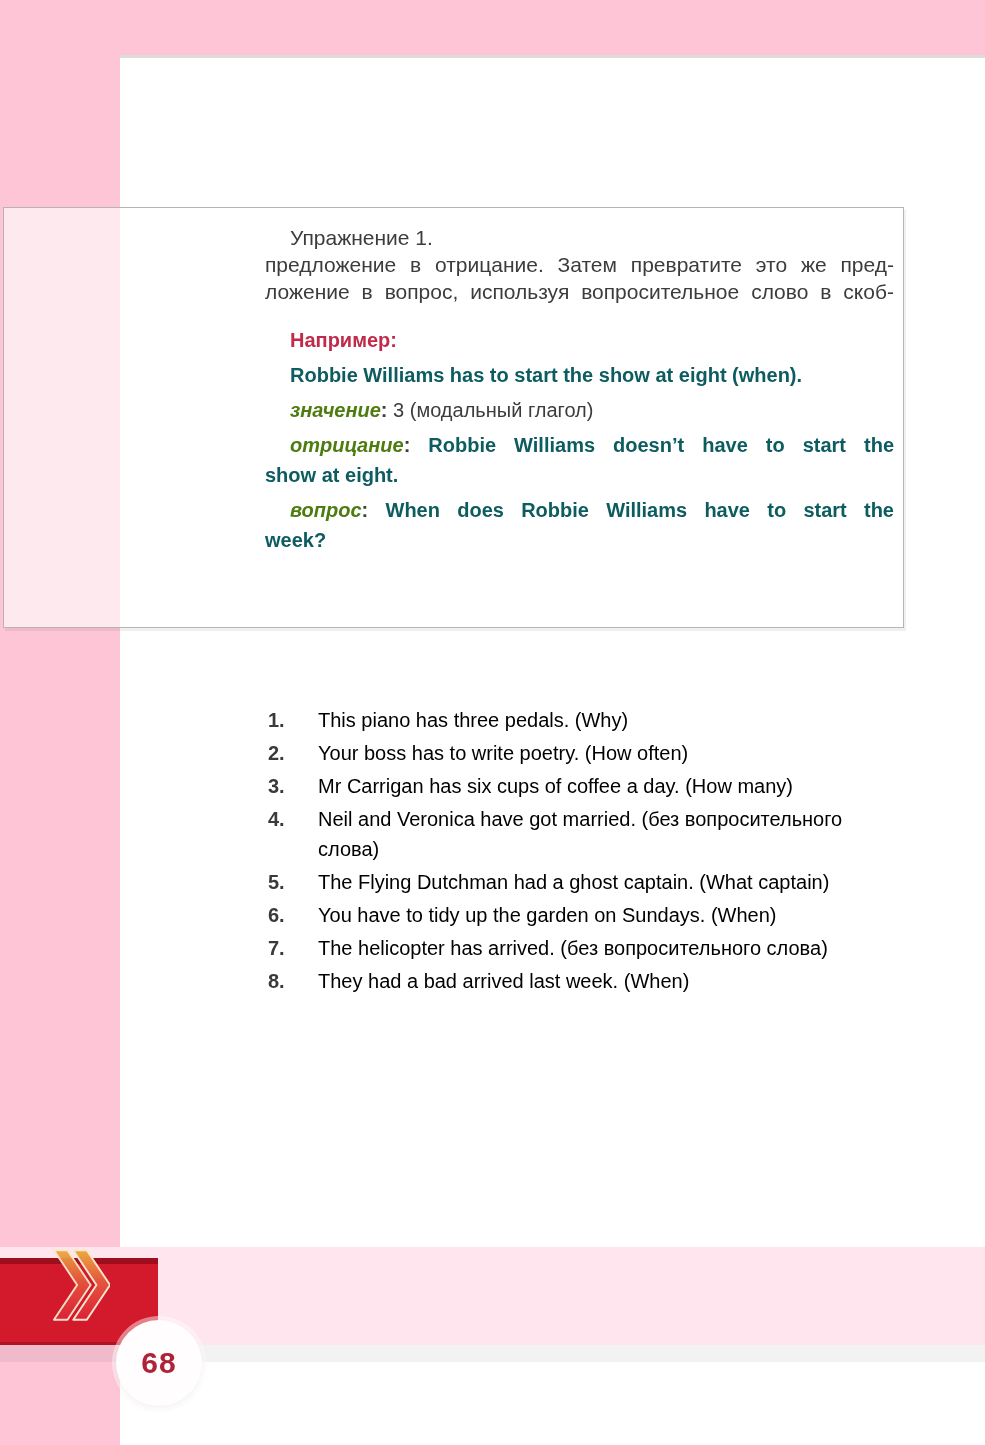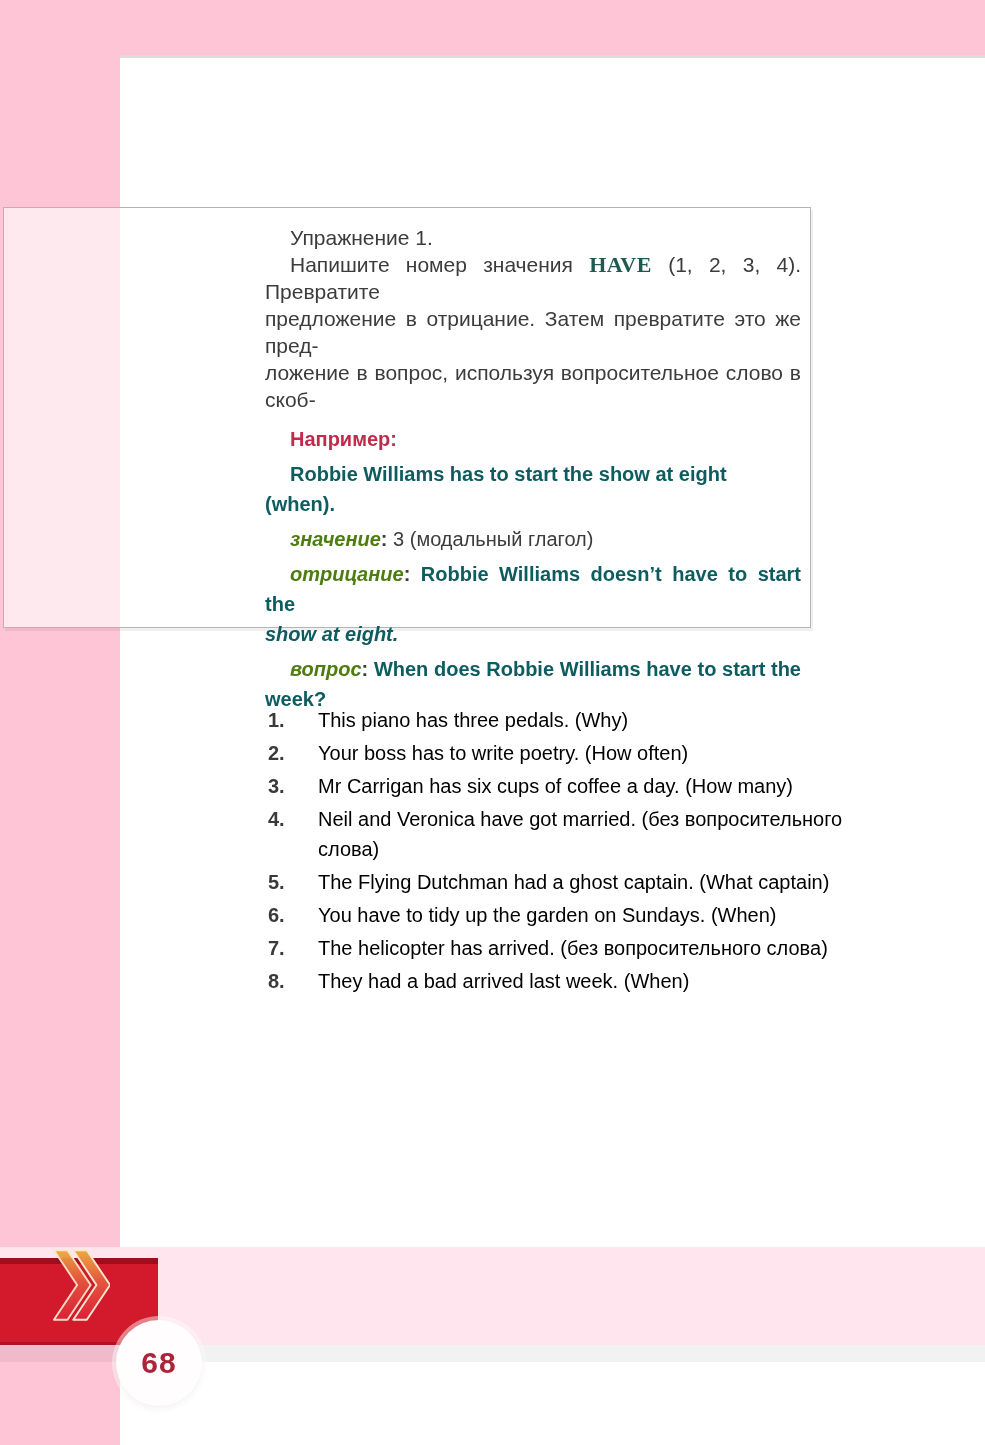--- a/index.html
+++ b/index.html
@@ -13,40 +13,40 @@
   }
   .stage{position:absolute;inset:0;width:985px;height:1445px;}
 
   
   .pink-col{position:absolute;left:0;top:0;width:120px;height:1445px;background:#fdc5d5;z-index:1;}
   .top-band{position:absolute;left:0;top:0;width:985px;height:55px;background:#fdc5d5;z-index:2;}
   .top-band-shadow{position:absolute;left:119px;top:55px;width:866px;height:3px;background:#dcdcdc;z-index:2;}
 
   
   .ex-box{
-    position:absolute;left:3px;top:207px;width:808px;height:421px;
+    position:absolute;left:3px;top:207px;width:901px;height:421px;
     border:1px solid #b5b5b5;
     background:rgba(255,255,255,0.62);
     box-shadow:2px 3px 0 rgba(0,0,0,0.06);
     z-index:3;
     box-sizing:border-box;
     padding:16px 9px 0 261px;
   }
   .ex-box .line{font-size:21px;line-height:27px;}
   .ind{text-indent:25px;}
   .jlast{text-align:justify;text-align-last:justify;}
   .instruction{margin:0;}
   .have{
     font-family:"Liberation Serif", serif;
     font-weight:bold;
     font-size:22px;
     color:#1d5a50;
     letter-spacing:0.5px;
   }
-  .example{margin-top:11px;}
+  .example{margin-top:20px;}
   .example .xline{font-size:20px;line-height:30px;margin-top:5px;}
   .ex-heading{color:#c12a4b;font-weight:bold;}
   .ex-bold{color:#0d5c60;font-weight:bold;}
   .lbl{color:#4d7c0f;font-weight:bold;font-style:italic;}
   .colon{font-weight:bold;color:#3c3c3c;}
 
   
   .task-list{position:absolute;left:268px;top:705px;width:620px;z-index:3;}
   .task-row{display:flex;margin-bottom:3px;font-size:20px;line-height:30px;}
   .task-num{width:30px;flex:0 0 30px;font-weight:bold;color:#3a3a3a;}
@@ -73,33 +73,32 @@
 <div class="stage">
 
   <div class="pink-col"></div>
   <div class="top-band"></div>
   <div class="top-band-shadow"></div>
 
   <div class="ex-box">
     <div class="line ind">Упражнение 1.</div>
 
     <div class="instruction">
-      <div class="line ind jlast"><span>Напишите номер значения </span><span class="have">HAVE</span><span> (1, 2, 3, 4). Превратите</span></div>
       <div class="line jlast">предложение в отрицание. Затем превратите это же пред-</div>
       <div class="line jlast">ложение в вопрос, используя вопросительное слово в скоб-</div>
     </div>
 
     <div class="example">
       <div class="xline ind ex-heading">Например:</div>
       <div class="xline ind ex-bold">Robbie Williams has to start the show at eight (when).</div>
 
       <div class="xline ind"><span class="lbl">значение</span><span class="colon">:</span> <span>3 (модальный глагол)</span></div>
 
       <div class="xline ind jlast"><span class="lbl">отрицание</span><span class="colon">:</span> <span class="ex-bold">Robbie Williams doesn’t have to start the</span></div>
-      <div class="xline ex-bold" style="margin-top:0;font-style:italic;">show at eight.</div>
+      <div class="xline ex-bold" style="margin-top:0;">show at eight.</div>
 
       <div class="xline ind jlast"><span class="lbl">вопрос</span><span class="colon">:</span> <span class="ex-bold">When does Robbie Williams have to start the</span></div>
       <div class="xline ex-bold" style="margin-top:0;">week?</div>
     </div>
   </div>
 
   <div class="task-list">
     <div class="task-row">
         <span class="task-num">1.</span>
         <div class="task-text">This piano has three pedals. (Why)</div>

